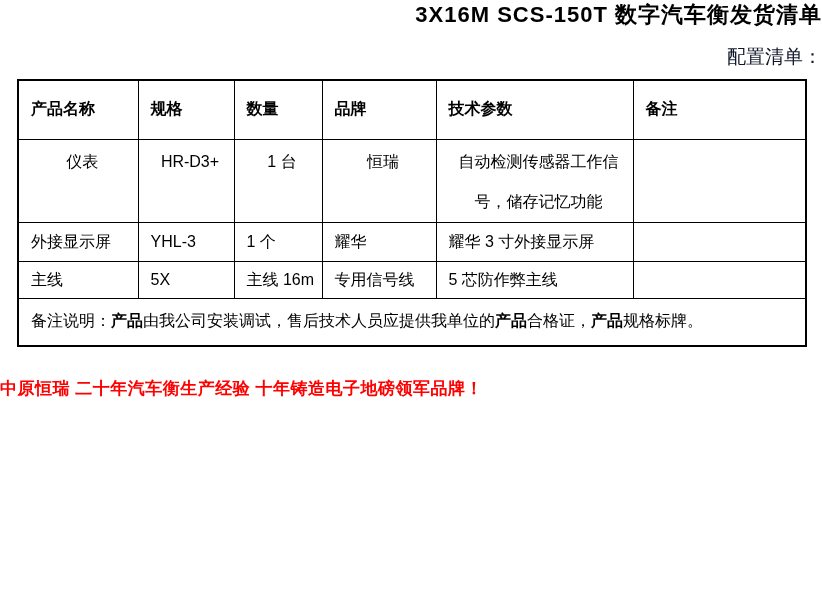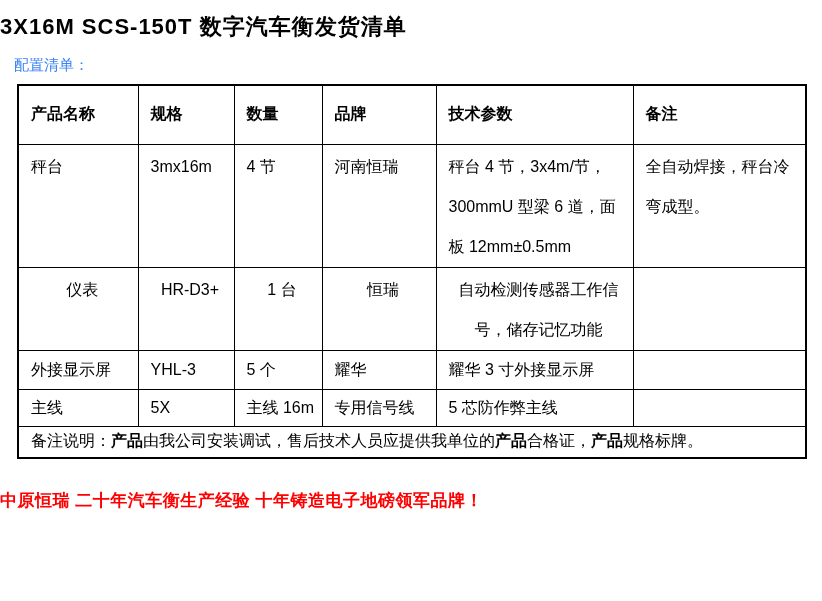--- a/index.html
+++ b/index.html
@@ -13,31 +13,31 @@
     color: #000000;
   }
   .page {
     width: 822px;
     height: 601px;
     position: relative;
     box-sizing: border-box;
   }
   .doc-title {
     margin: 0;
-    padding-top: 12px;
-    text-align: left;
+    text-align: right;
     font-size: 22px;
     font-weight: bold;
     letter-spacing: 1px;
     color: #000000;
   }
   .subtitle {
     margin: 14px 0 0 14px;
-    font-size: 15px;
-    color: #3b82f6;
+    font-size: 19px;
+    color: #0f172a;
+    text-align: right;
   }
   table.config {
     border-collapse: collapse;
     table-layout: fixed;
     margin: 9px 0 0 17px;
     width: 788px;
     border: 2px solid #000000;
   }
   table.config td, table.config th {
     border: 1px solid #000000;
@@ -59,21 +59,21 @@
     line-height: 40px;
     padding-top: 2px;
   }
   tr.r1 td { height: 118px; }
   tr.r2 td { height: 79px; }
   tr.r3 td { height: 77px; text-align: center; }
   tr.r4 td { height: 39px; }
   tr.r5 td { height: 37px; }
   tr.r4 td, tr.r5 td { line-height: 36px; padding-top: 0; vertical-align: middle; }
   tr.foot td {
-    height: 32px;
+    height: 48px;
     vertical-align: middle;
     line-height: normal;
   }
   .seg-b { font-weight: bold; }
   .seg-n { font-weight: normal; }
   .slogan {
     margin-top: 30px;
     font-size: 17px;
     font-weight: bold;
     color: #ff0000;
@@ -101,43 +101,35 @@
     <tbody>
       <tr class="hdr">
         <th>产品名称</th>
         <th>规格</th>
         <th>数量</th>
         <th>品牌</th>
         <th>技术参数</th>
         <th>备注</th>
       </tr>
 
-      <tr class="data r1">
-        <td>秤台</td>
-        <td>3mx16m</td>
-        <td>4 节</td>
-        <td>河南恒瑞</td>
-        <td>秤台 4 节，3x4m/节，300mmU 型梁 6 道，面板 12mm±0.5mm</td>
-        <td>全自动焊接，秤台冷弯成型。</td>
-      </tr>
 
 
       <tr class="data r3">
         <td>仪表</td>
         <td>HR-D3+</td>
         <td>1 台</td>
         <td>恒瑞</td>
         <td>自动检测传感器工作信号，储存记忆功能</td>
         <td></td>
       </tr>
 
       <tr class="data r4">
         <td>外接显示屏</td>
         <td>YHL-3</td>
-        <td>5 个</td>
+        <td>1 个</td>
         <td>耀华</td>
         <td>耀华 3 寸外接显示屏</td>
         <td></td>
       </tr>
 
       <tr class="data r5">
         <td>主线</td>
         <td>5X</td>
         <td>主线 16m</td>
         <td>专用信号线</td>

